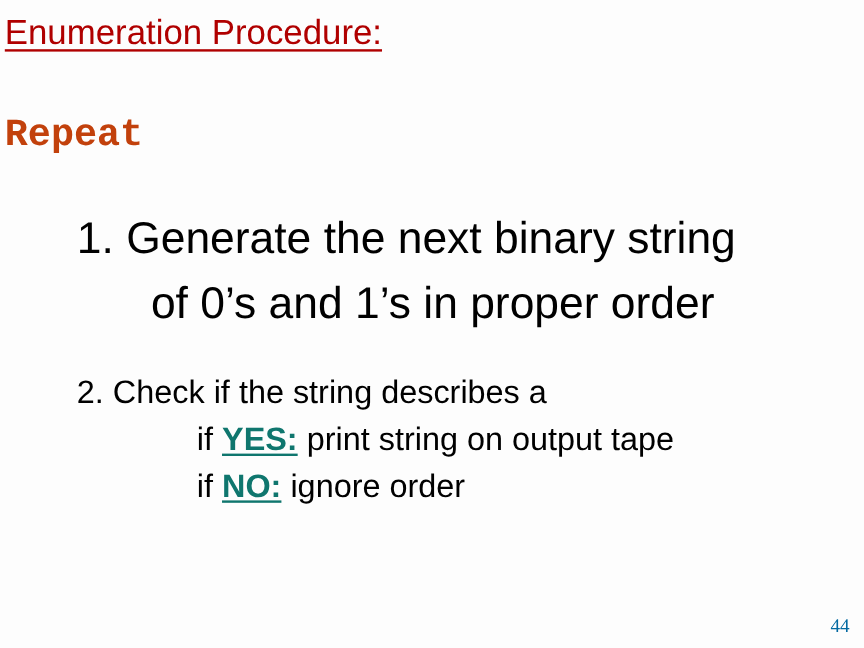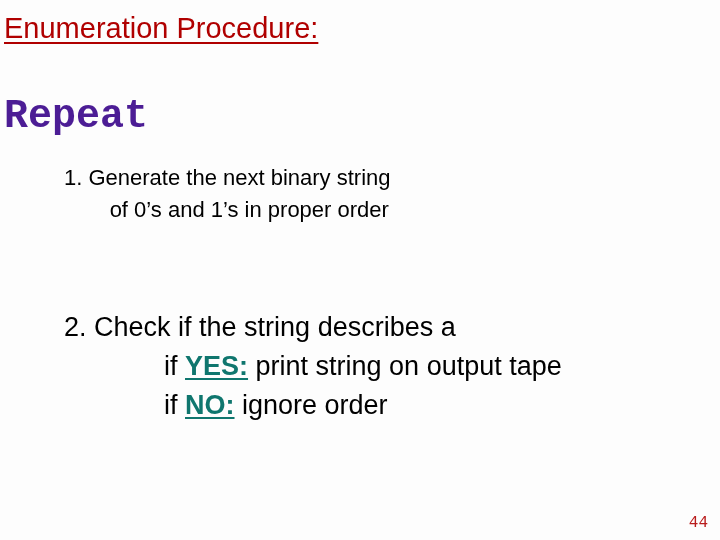--- a/index.html
+++ b/index.html
@@ -27,30 +27,30 @@
     color: #b00000;
     font-weight: normal;
     text-decoration: underline;
     text-decoration-thickness: 2px;
     text-underline-offset: 4px;
   }
   .repeat {
     position: absolute;
     left: 4px;
     top: 94px;
-    font-size: 40px;
-    color: #4c1d95;
+    font-size: 32px;
+    color: #c2410c;
     font-family: "Courier New", Courier, monospace;
     font-weight: bold;
   }
   .step1 {
     position: absolute;
     left: 64px;
-    top: 162px;
-    font-size: 22px;
+    top: 172px;
+    font-size: 37px;
     line-height: 1.45;
   }
   .step2 {
     position: absolute;
     left: 64px;
     top: 308px;
     font-size: 27px;
     line-height: 1.45;
   }
   .numblock .hang {
@@ -67,22 +67,22 @@
     font-weight: bold;
     text-decoration: underline;
     text-decoration-thickness: 2px;
     text-underline-offset: 3px;
   }
   .pagenum {
     position: absolute;
     right: 12px;
     bottom: 8px;
     font-size: 16px;
-    font-family: Liberation Mono, monospace;
-    color: #b91c1c;
+    font-family: Liberation Serif, serif;
+    color: #0369a1;
   }
 </style>
 </head>
 <body>
 
 <div class="slide">
 
   <div class="title">Enumeration Procedure:</div>
 
   <div class="repeat">Repeat</div>

